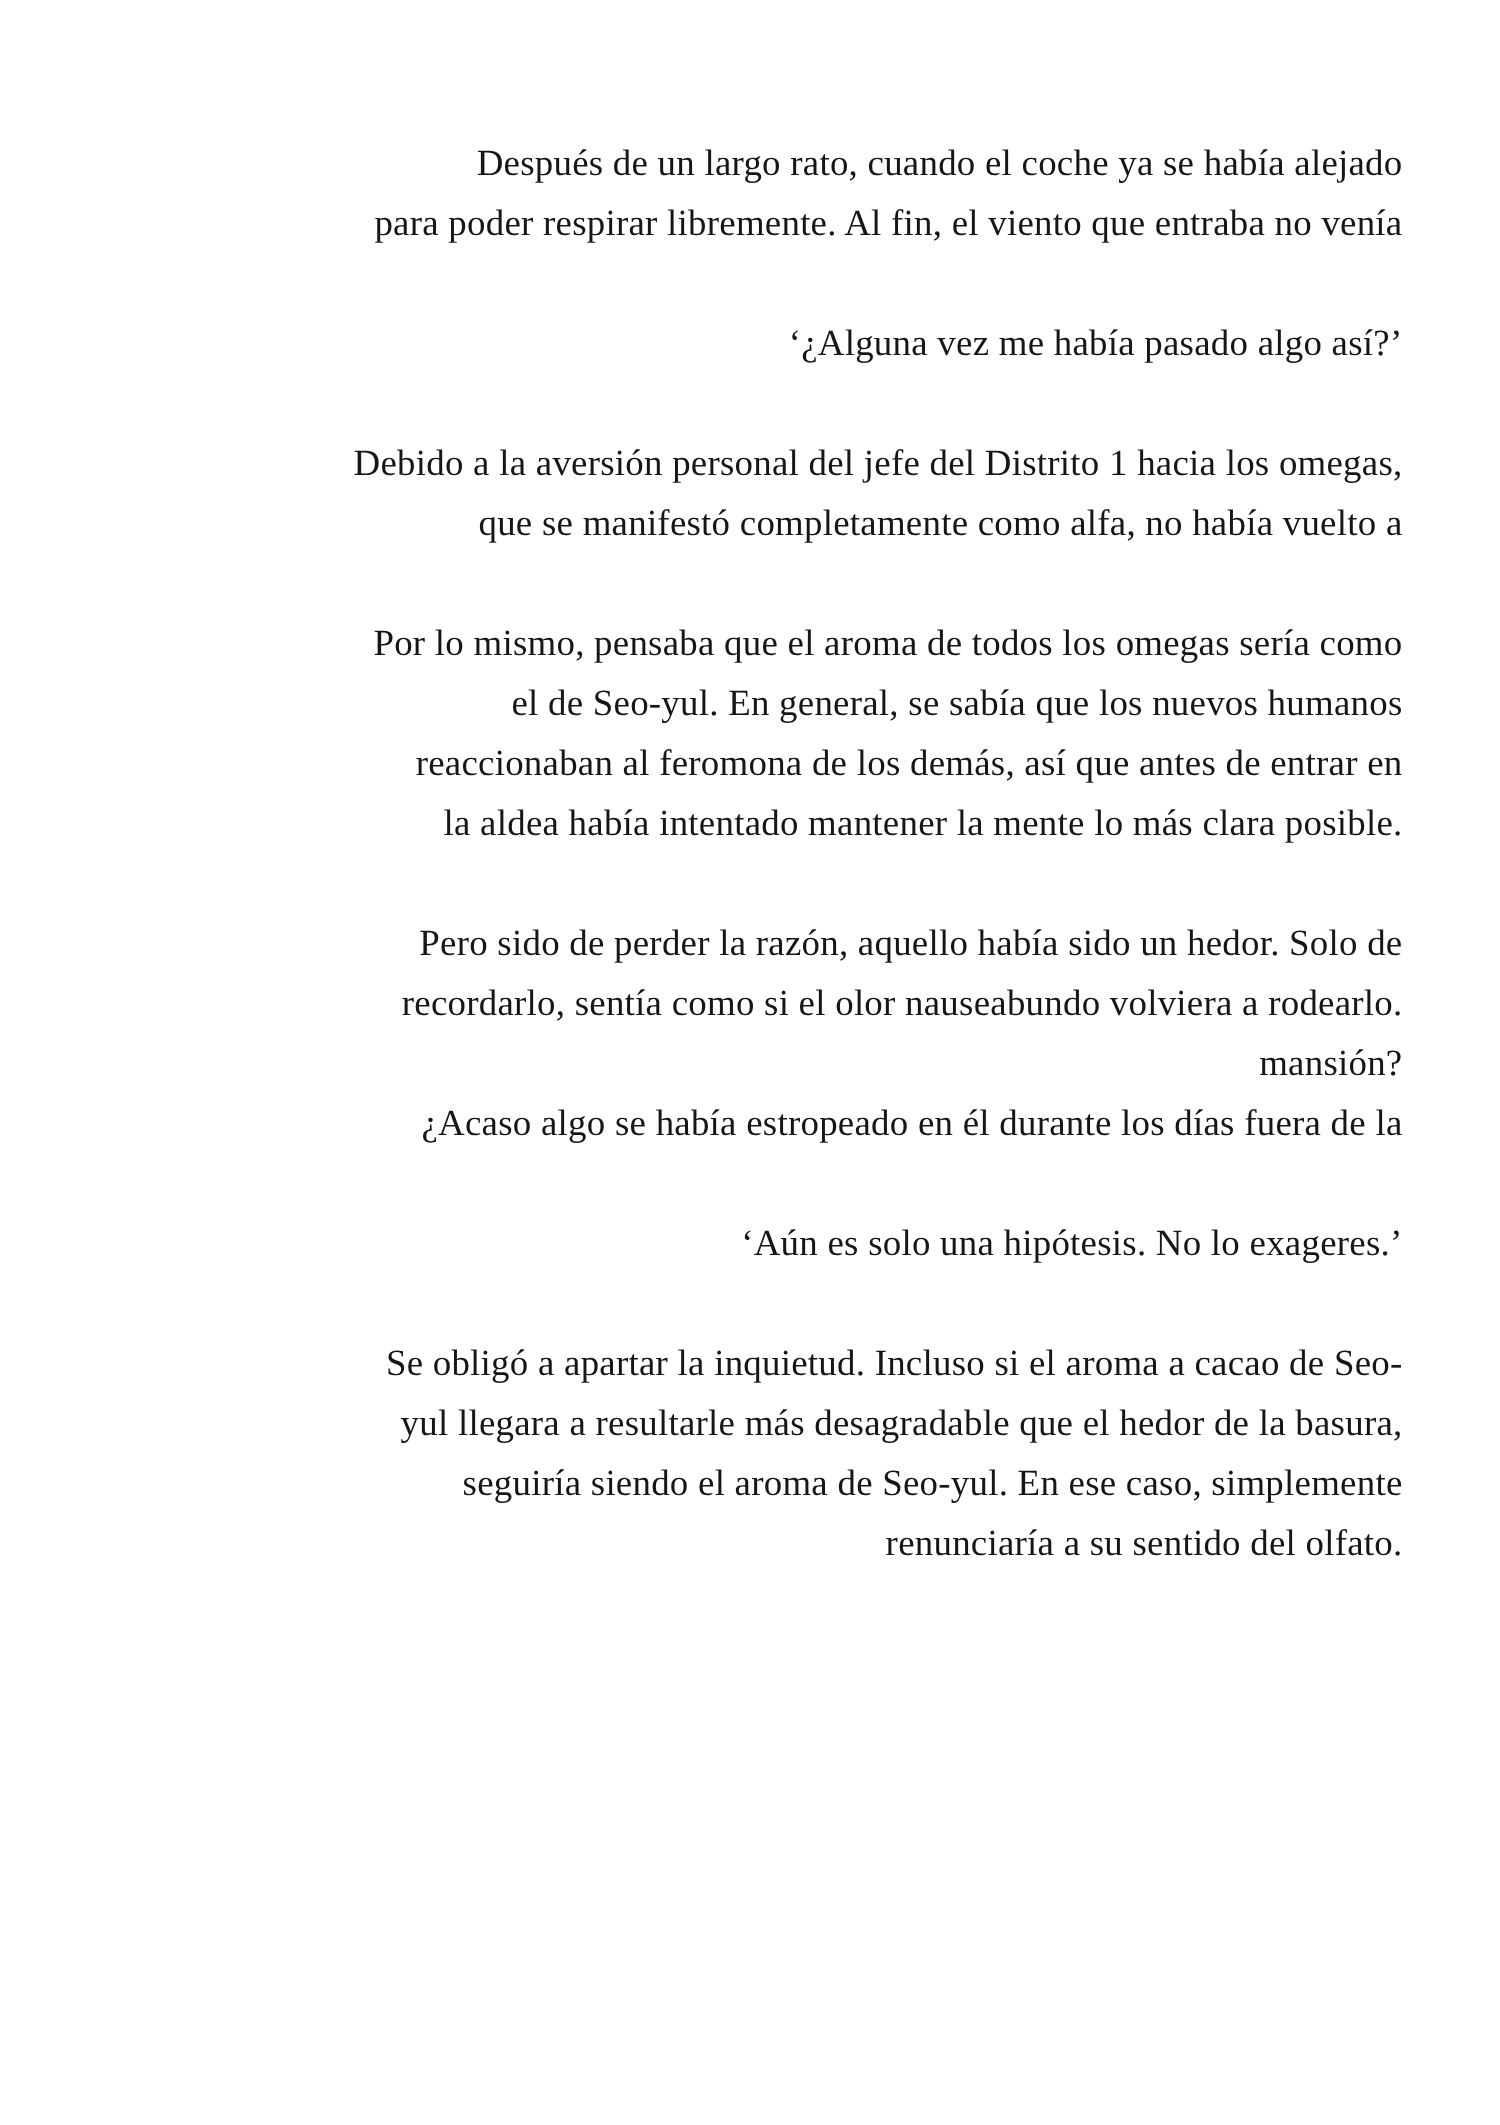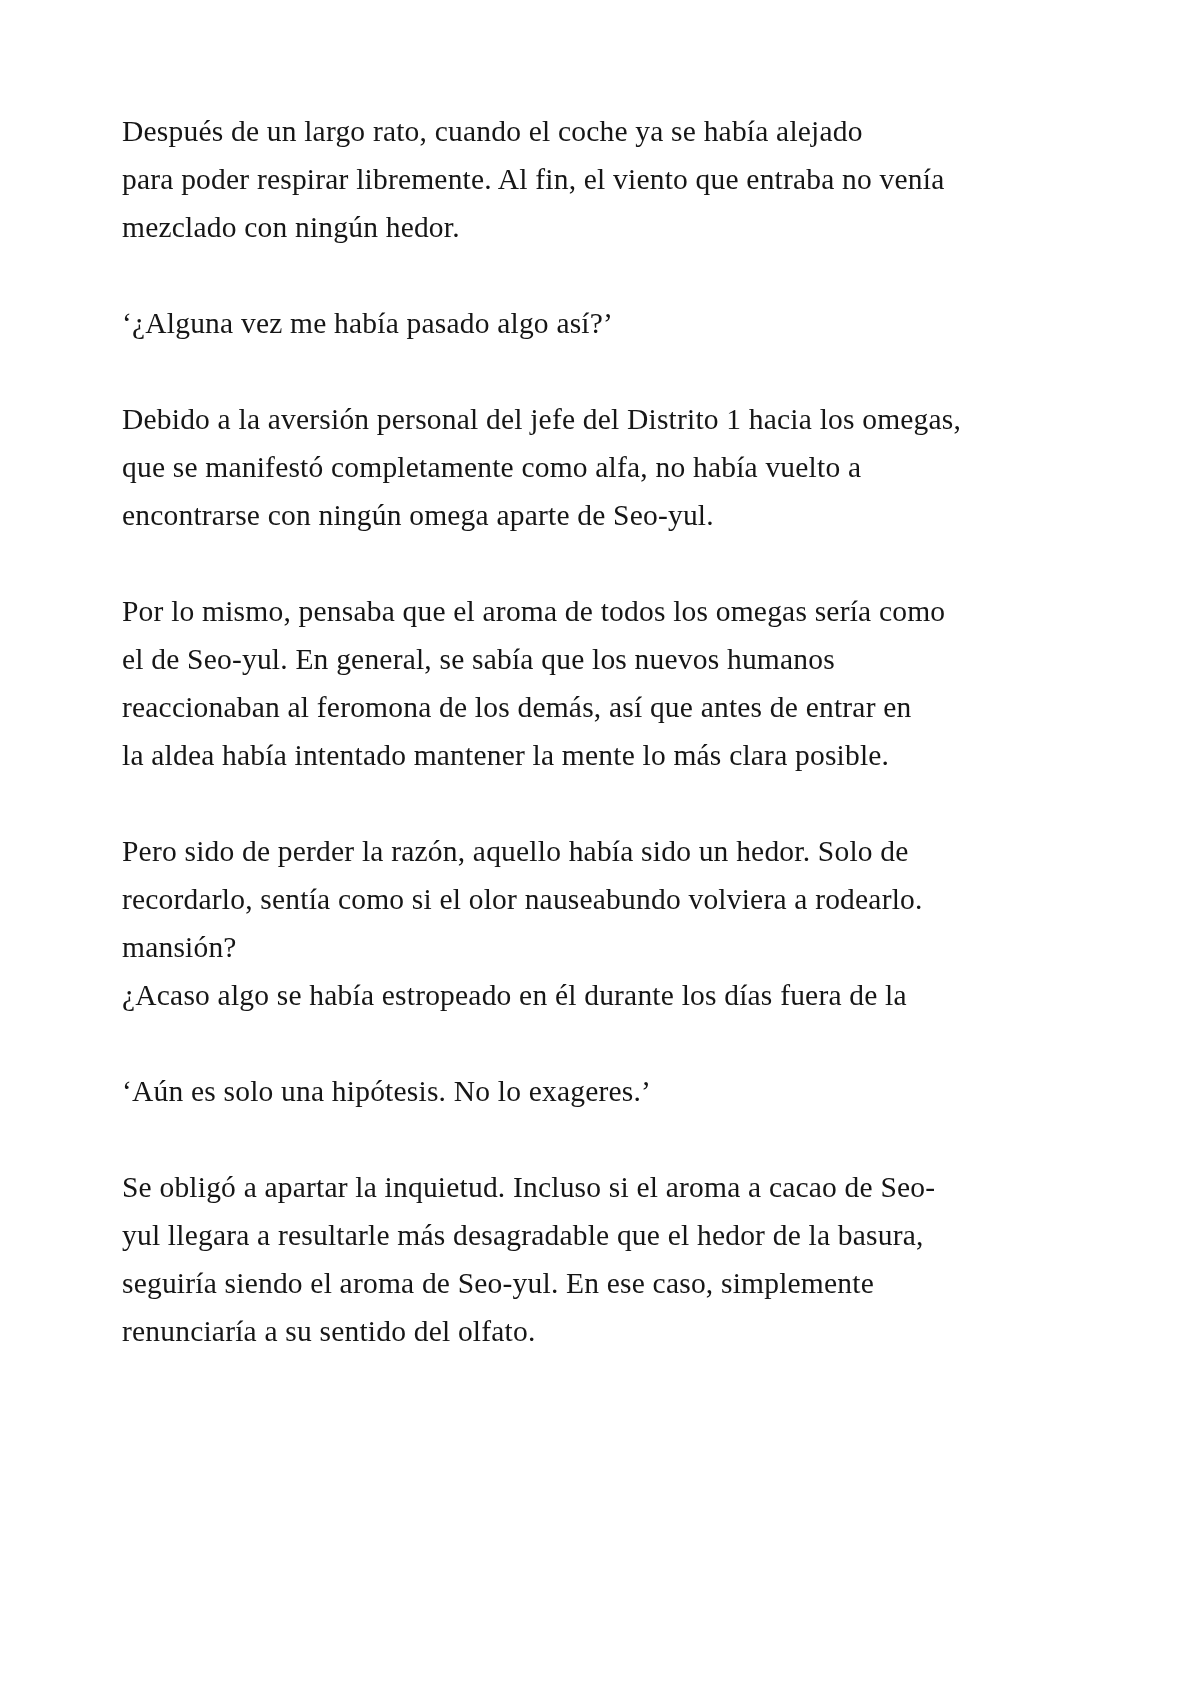--- a/index.html
+++ b/index.html
@@ -23,41 +23,40 @@
     line-height: 48px;
     color: #161616;
     letter-spacing: 0.2px;
   }
   .para {
     margin: 0 0 48px 0;
   }
   .line {
     display: block;
     white-space: nowrap;
+    text-align: right;
   }
 </style>
 </head>
 <body>
 
 <div class="page">
 
   <p class="para">
     <span class="line">Después de un largo rato, cuando el coche ya se había alejado</span>
     <span class="line">para poder respirar libremente. Al fin, el viento que entraba no venía</span>
-    <span class="line">mezclado con ningún hedor.</span>
   </p>
 
   <p class="para">
     <span class="line">‘¿Alguna vez me había pasado algo así?’</span>
   </p>
 
   <p class="para">
     <span class="line">Debido a la aversión personal del jefe del Distrito 1 hacia los omegas,</span>
     <span class="line">que se manifestó completamente como alfa, no había vuelto a</span>
-    <span class="line">encontrarse con ningún omega aparte de Seo-yul.</span>
   </p>
 
   <p class="para">
     <span class="line">Por lo mismo, pensaba que el aroma de todos los omegas sería como</span>
     <span class="line">el de Seo-yul. En general, se sabía que los nuevos humanos</span>
     <span class="line">reaccionaban al feromona de los demás, así que antes de entrar en</span>
     <span class="line">la aldea había intentado mantener la mente lo más clara posible.</span>
   </p>
 
   <p class="para">

